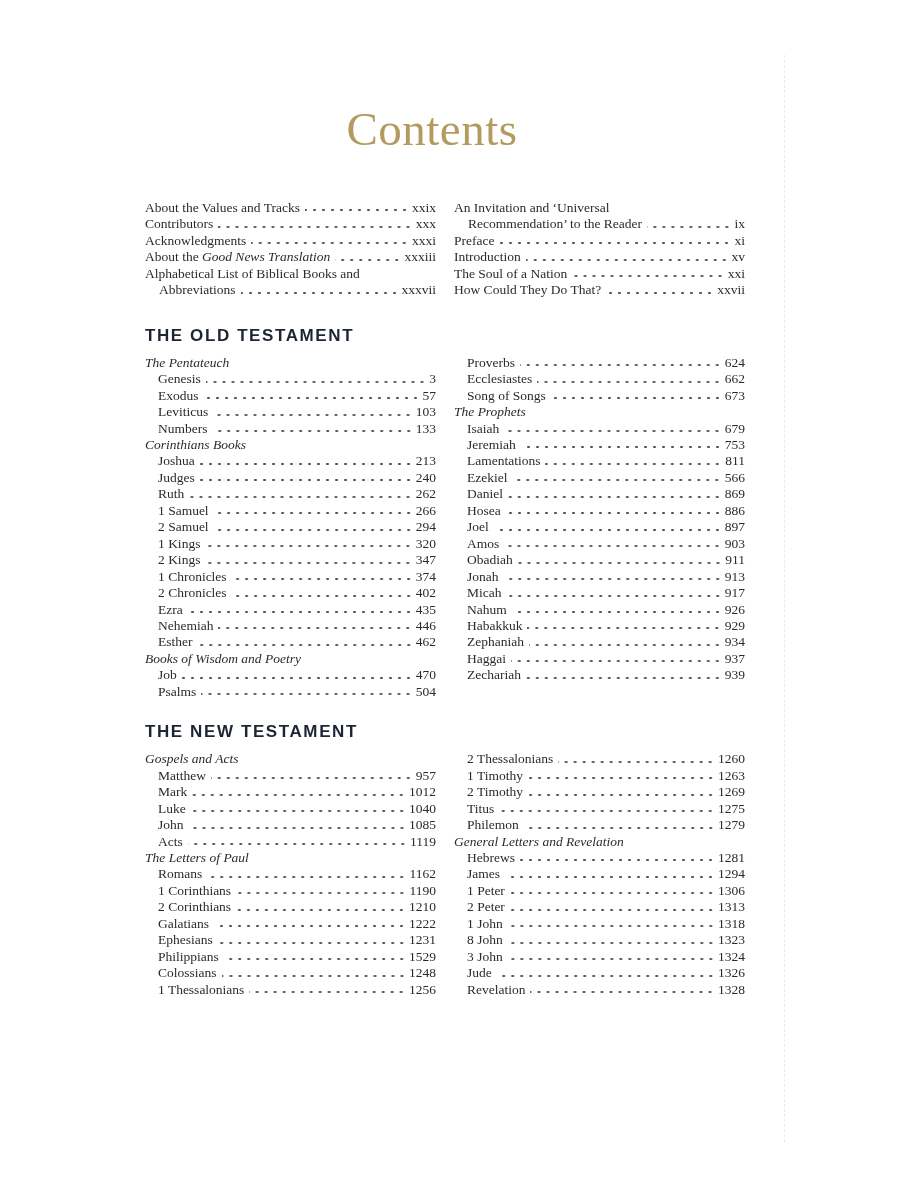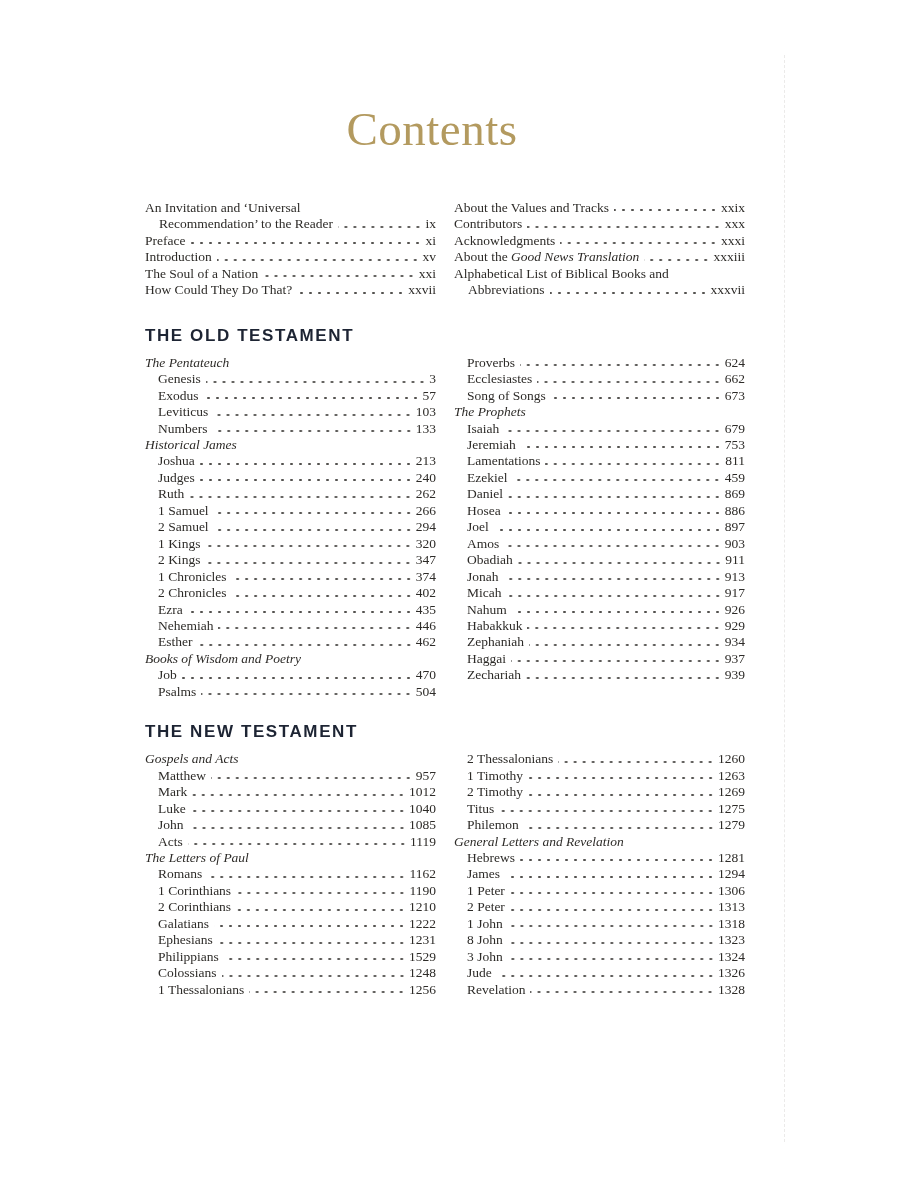--- a/index.html
+++ b/index.html
@@ -61,20 +61,50 @@
 
 <div class="page">
   <div class="edge-line"></div>
 
   <h1 class="title">Contents</h1>
 
   <div class="content">
 
     <div class="columns fm-block">
       <div class="col fm-col">
+          <div class="row entry">
+            <span class="label">About the Values and Tracks</span>
+            <span class="dots"></span>
+            <span class="pagenum">xxix</span>
+          </div>
+          <div class="row entry">
+            <span class="label">Contributors</span>
+            <span class="dots"></span>
+            <span class="pagenum">xxx</span>
+          </div>
+          <div class="row entry">
+            <span class="label">Acknowledgments</span>
+            <span class="dots"></span>
+            <span class="pagenum">xxxi</span>
+          </div>
+          <div class="row entry">
+            <span class="label">About the <i>Good News Translation</i></span>
+            <span class="dots"></span>
+            <span class="pagenum">xxxiii</span>
+          </div>
+          <div class="row hang">
+            <span class="label">Alphabetical List of Biblical Books and</span>
+          </div>
+          <div class="row entry cont">
+            <span class="label">Abbreviations</span>
+            <span class="dots"></span>
+            <span class="pagenum">xxxvii</span>
+          </div>
+        </div>
+      <div class="col fm-col">
           <div class="row hang">
             <span class="label">An Invitation and ‘Universal</span>
           </div>
           <div class="row entry cont">
             <span class="label">Recommendation’ to the Reader</span>
             <span class="dots"></span>
             <span class="pagenum">ix</span>
           </div>
           <div class="row entry">
             <span class="label">Preface</span>
@@ -88,50 +118,20 @@
           </div>
           <div class="row entry">
             <span class="label">The Soul of a Nation</span>
             <span class="dots"></span>
             <span class="pagenum">xxi</span>
           </div>
           <div class="row entry">
             <span class="label">How Could They Do That?</span>
             <span class="dots"></span>
             <span class="pagenum">xxvii</span>
-          </div>
-        </div>
-      <div class="col fm-col">
-          <div class="row entry">
-            <span class="label">About the Values and Tracks</span>
-            <span class="dots"></span>
-            <span class="pagenum">xxix</span>
-          </div>
-          <div class="row entry">
-            <span class="label">Contributors</span>
-            <span class="dots"></span>
-            <span class="pagenum">xxx</span>
-          </div>
-          <div class="row entry">
-            <span class="label">Acknowledgments</span>
-            <span class="dots"></span>
-            <span class="pagenum">xxxi</span>
-          </div>
-          <div class="row entry">
-            <span class="label">About the <i>Good News Translation</i></span>
-            <span class="dots"></span>
-            <span class="pagenum">xxxiii</span>
-          </div>
-          <div class="row hang">
-            <span class="label">Alphabetical List of Biblical Books and</span>
-          </div>
-          <div class="row entry cont">
-            <span class="label">Abbreviations</span>
-            <span class="dots"></span>
-            <span class="pagenum">xxxvii</span>
           </div>
         </div>
     </div>
 
     <h2 class="section-heading">THE OLD TESTAMENT</h2>
     <div class="columns">
       <div class="col toc-col">
           <div class="row group">
             <span class="label">The Pentateuch</span>
           </div>
@@ -149,21 +149,21 @@
             <span class="label">Leviticus</span>
             <span class="dots"></span>
             <span class="pagenum">103</span>
           </div>
           <div class="row entry">
             <span class="label">Numbers</span>
             <span class="dots"></span>
             <span class="pagenum">133</span>
           </div>
           <div class="row group">
-            <span class="label">Historical James</span>
+            <span class="label">Corinthians Books</span>
           </div>
           <div class="row entry">
             <span class="label">Joshua</span>
             <span class="dots"></span>
             <span class="pagenum">213</span>
           </div>
           <div class="row entry">
             <span class="label">Judges</span>
             <span class="dots"></span>
             <span class="pagenum">240</span>
@@ -262,21 +262,21 @@
             <span class="pagenum">753</span>
           </div>
           <div class="row entry">
             <span class="label">Lamentations</span>
             <span class="dots"></span>
             <span class="pagenum">811</span>
           </div>
           <div class="row entry">
             <span class="label">Ezekiel</span>
             <span class="dots"></span>
-            <span class="pagenum">459</span>
+            <span class="pagenum">566</span>
           </div>
           <div class="row entry">
             <span class="label">Daniel</span>
             <span class="dots"></span>
             <span class="pagenum">869</span>
           </div>
           <div class="row entry">
             <span class="label">Hosea</span>
             <span class="dots"></span>
             <span class="pagenum">886</span>

